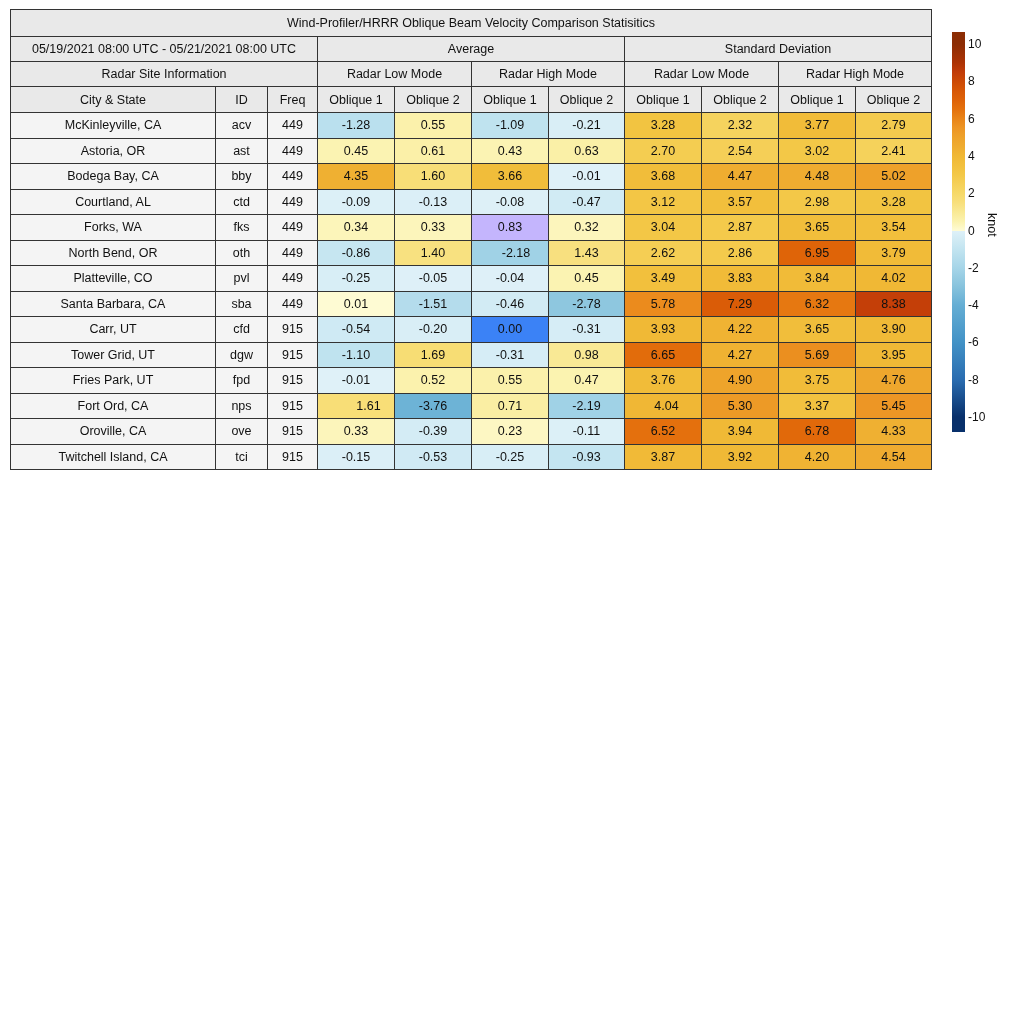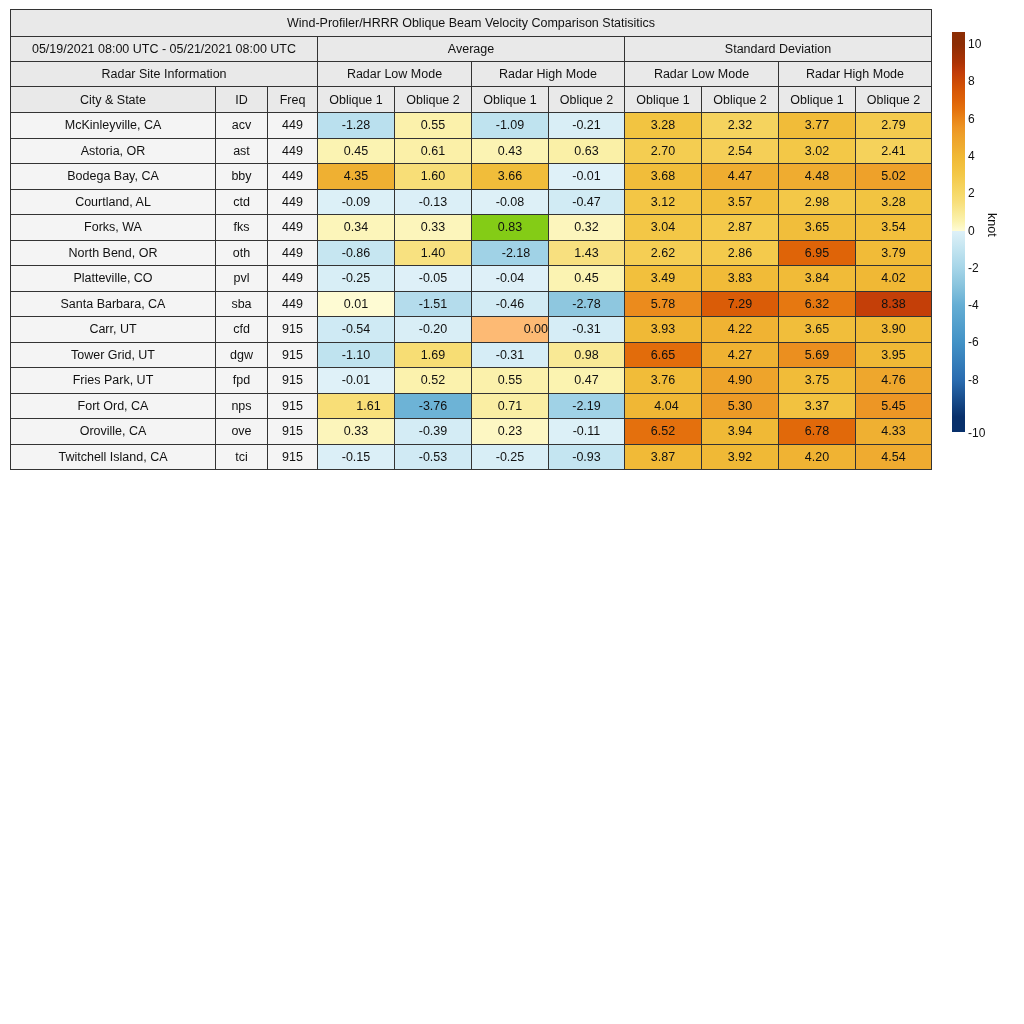--- a/index.html
+++ b/index.html
@@ -124,21 +124,21 @@
           <td style="background: rgb(242, 191, 60);">3.57</td>
           <td style="background: rgb(243, 200, 72);">2.98</td>
           <td style="background: rgb(242, 196, 65);">3.28</td>
         </tr>
         <tr>
           <td class="c-site">Forks, WA</td>
           <td class="c-site">fks</td>
           <td class="c-site">449</td>
           <td style="background: rgb(252, 245, 186);">0.34</td>
           <td style="background: rgb(252, 245, 187);">0.33</td>
-          <td style="background: #84cc16;">0.83</td>
+          <td style="background: #c4b5fd;">0.83</td>
           <td style="background: rgb(252, 245, 188);">0.32</td>
           <td style="background: rgb(243, 199, 70);">3.04</td>
           <td style="background: rgb(244, 202, 75);">2.87</td>
           <td style="background: rgb(241, 190, 59);">3.65</td>
           <td style="background: rgb(242, 191, 60);">3.54</td>
         </tr>
         <tr>
           <td class="c-site">North Bend, OR</td>
           <td class="c-site">oth</td>
           <td class="c-site">449</td>
@@ -176,21 +176,21 @@
           <td style="background: rgb(218, 92, 7);">7.29</td>
           <td style="background: rgb(230, 120, 17);">6.32</td>
           <td style="background: rgb(196, 63, 8);">8.38</td>
         </tr>
         <tr>
           <td class="c-site">Carr, UT</td>
           <td class="c-site">cfd</td>
           <td class="c-site">915</td>
           <td style="background: rgb(207, 234, 244);">-0.54</td>
           <td style="background: rgb(217, 238, 246);">-0.20</td>
-          <td style="background: #fdba74; text-align: right;">0.00</td>
+          <td style="background: #3b82f6;">0.00</td>
           <td style="background: rgb(214, 237, 246);">-0.31</td>
           <td style="background: rgb(240, 185, 54);">3.93</td>
           <td style="background: rgb(240, 179, 51);">4.22</td>
           <td style="background: rgb(241, 190, 59);">3.65</td>
           <td style="background: rgb(240, 186, 55);">3.90</td>
         </tr>
         <tr>
           <td class="c-site">Tower Grid, UT</td>
           <td class="c-site">dgw</td>
           <td class="c-site">915</td>
@@ -265,17 +265,17 @@
       <div class="cbar-tick" style="top: 36px;">10</div>
       <div class="cbar-tick" style="top: 73.3px;">8</div>
       <div class="cbar-tick" style="top: 110.6px;">6</div>
       <div class="cbar-tick" style="top: 147.9px;">4</div>
       <div class="cbar-tick" style="top: 185.2px;">2</div>
       <div class="cbar-tick" style="top: 222.5px;">0</div>
       <div class="cbar-tick" style="top: 259.8px;">-2</div>
       <div class="cbar-tick" style="top: 297.1px;">-4</div>
       <div class="cbar-tick" style="top: 334.4px;">-6</div>
       <div class="cbar-tick" style="top: 371.7px;">-8</div>
-      <div class="cbar-tick" style="top: 425px;">-10</div>
+      <div class="cbar-tick" style="top: 409px;">-10</div>
     </div>
   <div class="cbar-unit">knot</div>
 
 </div>
 
 </body></html>

